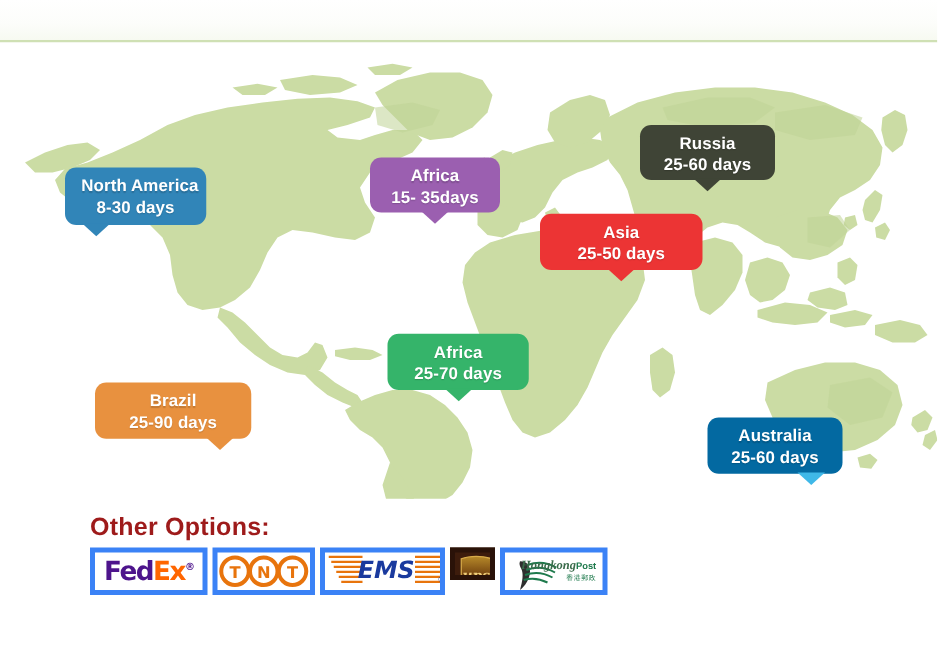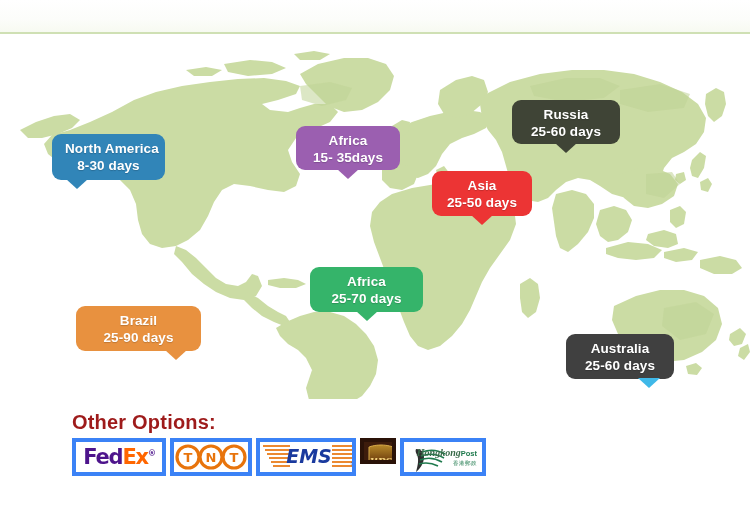--- a/index.html
+++ b/index.html
@@ -211,39 +211,39 @@
       <span class="pin-days" style="color: rgb(255, 255, 255);">15- 35days</span>
       <span class="tail" style="border-top-color: rgb(155, 95, 176);"></span>
     </div>
 
     <div class="pin tail-mid" id="pin-russia" style="left: 512px; top: 66px; width: 108px; height: 44px; background: rgb(63, 68, 54); color: rgb(63, 68, 54);">
       <span class="pin-name" style="color: rgb(255, 255, 255);">Russia</span>
       <span class="pin-days" style="color: rgb(255, 255, 255);">25-60 days</span>
       <span class="tail" style="border-top-color: rgb(63, 68, 54);"></span>
     </div>
 
-    <div class="pin tail-mid" id="pin-asia" style="left: 432px; top: 137px; width: 100px; height: 45px; background: rgb(236, 52, 52); color: rgb(236, 52, 52);">
+    <div class="pin tail-mid" id="pin-asia" style="left: 432px; top: 137px; width: 130px; height: 45px; background: rgb(236, 52, 52); color: rgb(236, 52, 52);">
       <span class="pin-name" style="color: rgb(255, 255, 255);">Asia</span>
       <span class="pin-days" style="color: rgb(255, 255, 255);">25-50 days</span>
       <span class="tail" style="border-top-color: rgb(236, 52, 52);"></span>
     </div>
 
     <div class="pin tail-mid" id="pin-africa" style="left: 310px; top: 233px; width: 113px; height: 45px; background: rgb(53, 180, 106); color: rgb(53, 180, 106);">
       <span class="pin-name" style="color: rgb(255, 255, 255);">Africa</span>
       <span class="pin-days" style="color: rgb(255, 255, 255);">25-70 days</span>
       <span class="tail" style="border-top-color: rgb(53, 180, 106);"></span>
     </div>
 
     <div class="pin tail-right" id="pin-brazil" style="left: 76px; top: 272px; width: 125px; height: 45px; background: rgb(232, 145, 63); color: rgb(232, 145, 63);">
       <span class="pin-name" style="color: rgb(255, 255, 255);">Brazil</span>
       <span class="pin-days" style="color: rgb(255, 255, 255);">25-90 days</span>
       <span class="tail" style="border-top-color: rgb(232, 145, 63);"></span>
     </div>
 
-    <div class="pin tail-right" id="pin-australia" style="left: 566px; top: 300px; width: 108px; height: 45px; background: #404040; color: rgb(63, 184, 232);">
+    <div class="pin tail-right" id="pin-australia" style="left: 566px; top: 300px; width: 108px; height: 45px; background: #0369a1; color: rgb(63, 184, 232);">
       <span class="pin-name" style="color: rgb(255, 255, 255);">Australia</span>
       <span class="pin-days" style="color: rgb(255, 255, 255);">25-60 days</span>
       <span class="tail" style="border-top-color: rgb(63, 184, 232);"></span>
     </div>
   </div>
 
   <div id="options">
     <div id="options-title">Other Options:</div>
 
     <div class="logo-box" id="logo-fedex">

